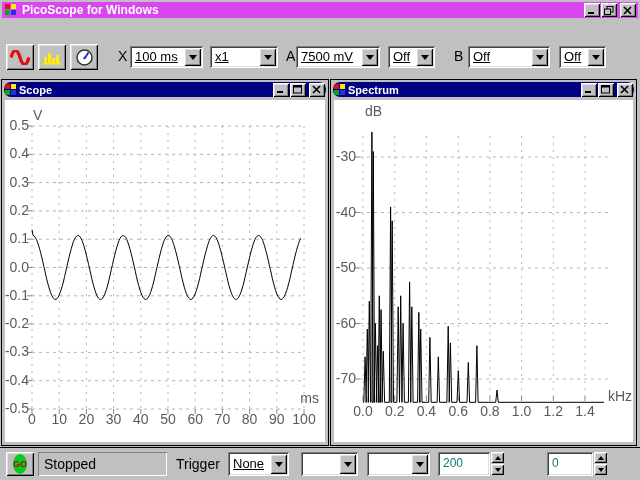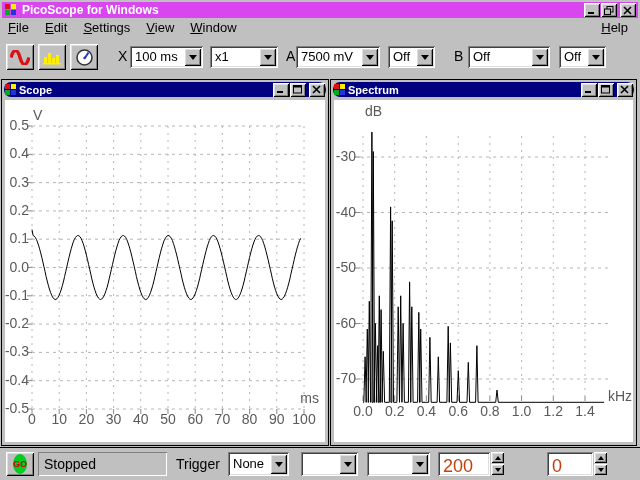--- a/index.html
+++ b/index.html
@@ -21,21 +21,21 @@
   
   .menubar{position:absolute;left:0;top:18px;width:640px;height:18px;display:flex;align-items:center;font-size:13px;color:#000;}
   .menu-item{padding:1px 8px;white-space:nowrap;}
   .menu-right{margin-left:auto;margin-right:4px;}
   
   .toolbar{position:absolute;left:0;top:36px;width:640px;height:41px;}
   .tool-btn{position:absolute;top:8px;width:28px;height:26px;border:0;padding:0;
             display:flex;align-items:center;justify-content:center;}
   .tb-label{position:absolute;top:12px;font-size:14px;color:#000;}
   .combo{position:absolute;height:22px;}
-  .combo-text{position:absolute;left:5px;top:3px;font-size:13px;color:#000;white-space:nowrap;}
+  .combo-text{position:absolute;left:5px;top:3px;font-size:13px;color:#000;white-space:nowrap;text-decoration:underline;}
   .combo-btn{position:absolute;right:2px;top:2px;bottom:2px;width:17px;display:flex;align-items:center;justify-content:center;}
   .arr-down{width:0;height:0;border-left:4px solid transparent;border-right:4px solid transparent;border-top:5px solid #000;}
   
   .mdi{position:absolute;left:0;top:77px;width:640px;height:370px;background:#c0c0c0;}
   .child-window{position:absolute;background:#c0c0c0;border:1px solid #000;box-sizing:border-box;padding:2px;}
   .child-titlebar{height:15px;background:#000080;display:flex;align-items:center;padding:0 1px;border-radius:7px;}
   .child-title-text{color:#fff;font-size:11px;font-weight:bold;margin-left:3px;white-space:nowrap;}
   .child-client{position:absolute;left:3px;right:3px;top:20px;bottom:3px;background:#fff;overflow:hidden;}
   .child-client svg text{font-family:"Liberation Sans",sans-serif;font-size:14px;fill:#5a5a5a;}
   
@@ -43,21 +43,21 @@
              border-top:1px solid #000;box-sizing:border-box;}
   .go-btn{position:absolute;left:6px;top:4px;width:28px;height:24px;border:0;padding:12px;
           display:flex;align-items:center;justify-content:center;}
   .go-circle{width:20px;height:20px;border-radius:50%;background:#00cc22;display:flex;align-items:center;justify-content:center;}
   .go-text{color:#cc0000;font-size:9px;font-weight:bold;line-height:1;}
   .status-field{position:absolute;left:38px;top:4px;width:129px;height:24px;box-sizing:border-box;}
   .status-field span{position:absolute;left:6px;top:4px;font-size:14px;color:#000;}
   .trig-label{position:absolute;left:176px;top:8px;font-size:14px;color:#000000;}
   .sb-combo{top:4px;height:24px;}
   .spin-box{position:absolute;top:4px;height:24px;box-sizing:border-box;}
-  .spin-box span{position:absolute;left:5px;top:4px;font-size:18px;color:#c2410c;}
+  .spin-box span{position:absolute;left:5px;top:4px;font-size:12px;color:#0f766e;}
   .spin-arrows{position:absolute;top:4px;width:13px;height:24px;}
   .spin-half{position:absolute;left:0;width:13px;height:11px;display:flex;align-items:center;justify-content:center;}
   .spin-up{top:0;} .spin-down{top:12px;}
   .arr-up-s{width:0;height:0;border-left:3px solid transparent;border-right:3px solid transparent;border-bottom:4px solid #000;}
   .arr-dn-s{width:0;height:0;border-left:3px solid transparent;border-right:3px solid transparent;border-top:4px solid #000;}
 </style>
 </head>
 <body>
 
 <div class="screen">
@@ -83,30 +83,20 @@
         </svg>
       </div>
       <div class="tb-btn gap bevel-up">
         <svg width="10" height="9">
             <path d="M1,1 L8,8 M8,1 L1,8" stroke="#000" stroke-width="1.6"></path>
           </svg>
       </div>
     </div>
   </div>
 
-  <div class="menubar">
-    <div id="menu-left" style="display:flex;">
-        <div class="menu-item"><u>F</u>ile</div>
-        <div class="menu-item"><u>E</u>dit</div>
-        <div class="menu-item"><u>S</u>ettings</div>
-        <div class="menu-item"><u>V</u>iew</div>
-        <div class="menu-item"><u>W</u>indow</div>
-      </div>
-    <div class="menu-item menu-right" id="menu-help"><u>H</u>elp</div>
-  </div>
 
   <div class="toolbar">
     <button class="tool-btn bevel-up" style="left:6px">
       <svg width="20" height="15">
         <path d="M1,7.5 Q3,0.5 5.5,0.5 Q8,0.5 10,7.5 Q12,14.5 14.5,14.5 Q17,14.5 19,7.5" stroke="#dd1111" stroke-width="3.4" fill="none"></path>
       </svg>
     </button>
     <button class="tool-btn bevel-up" style="left:38px">
       <svg width="18" height="15">
         <rect x="1" y="7" width="3" height="6" fill="#ffee00"></rect>

